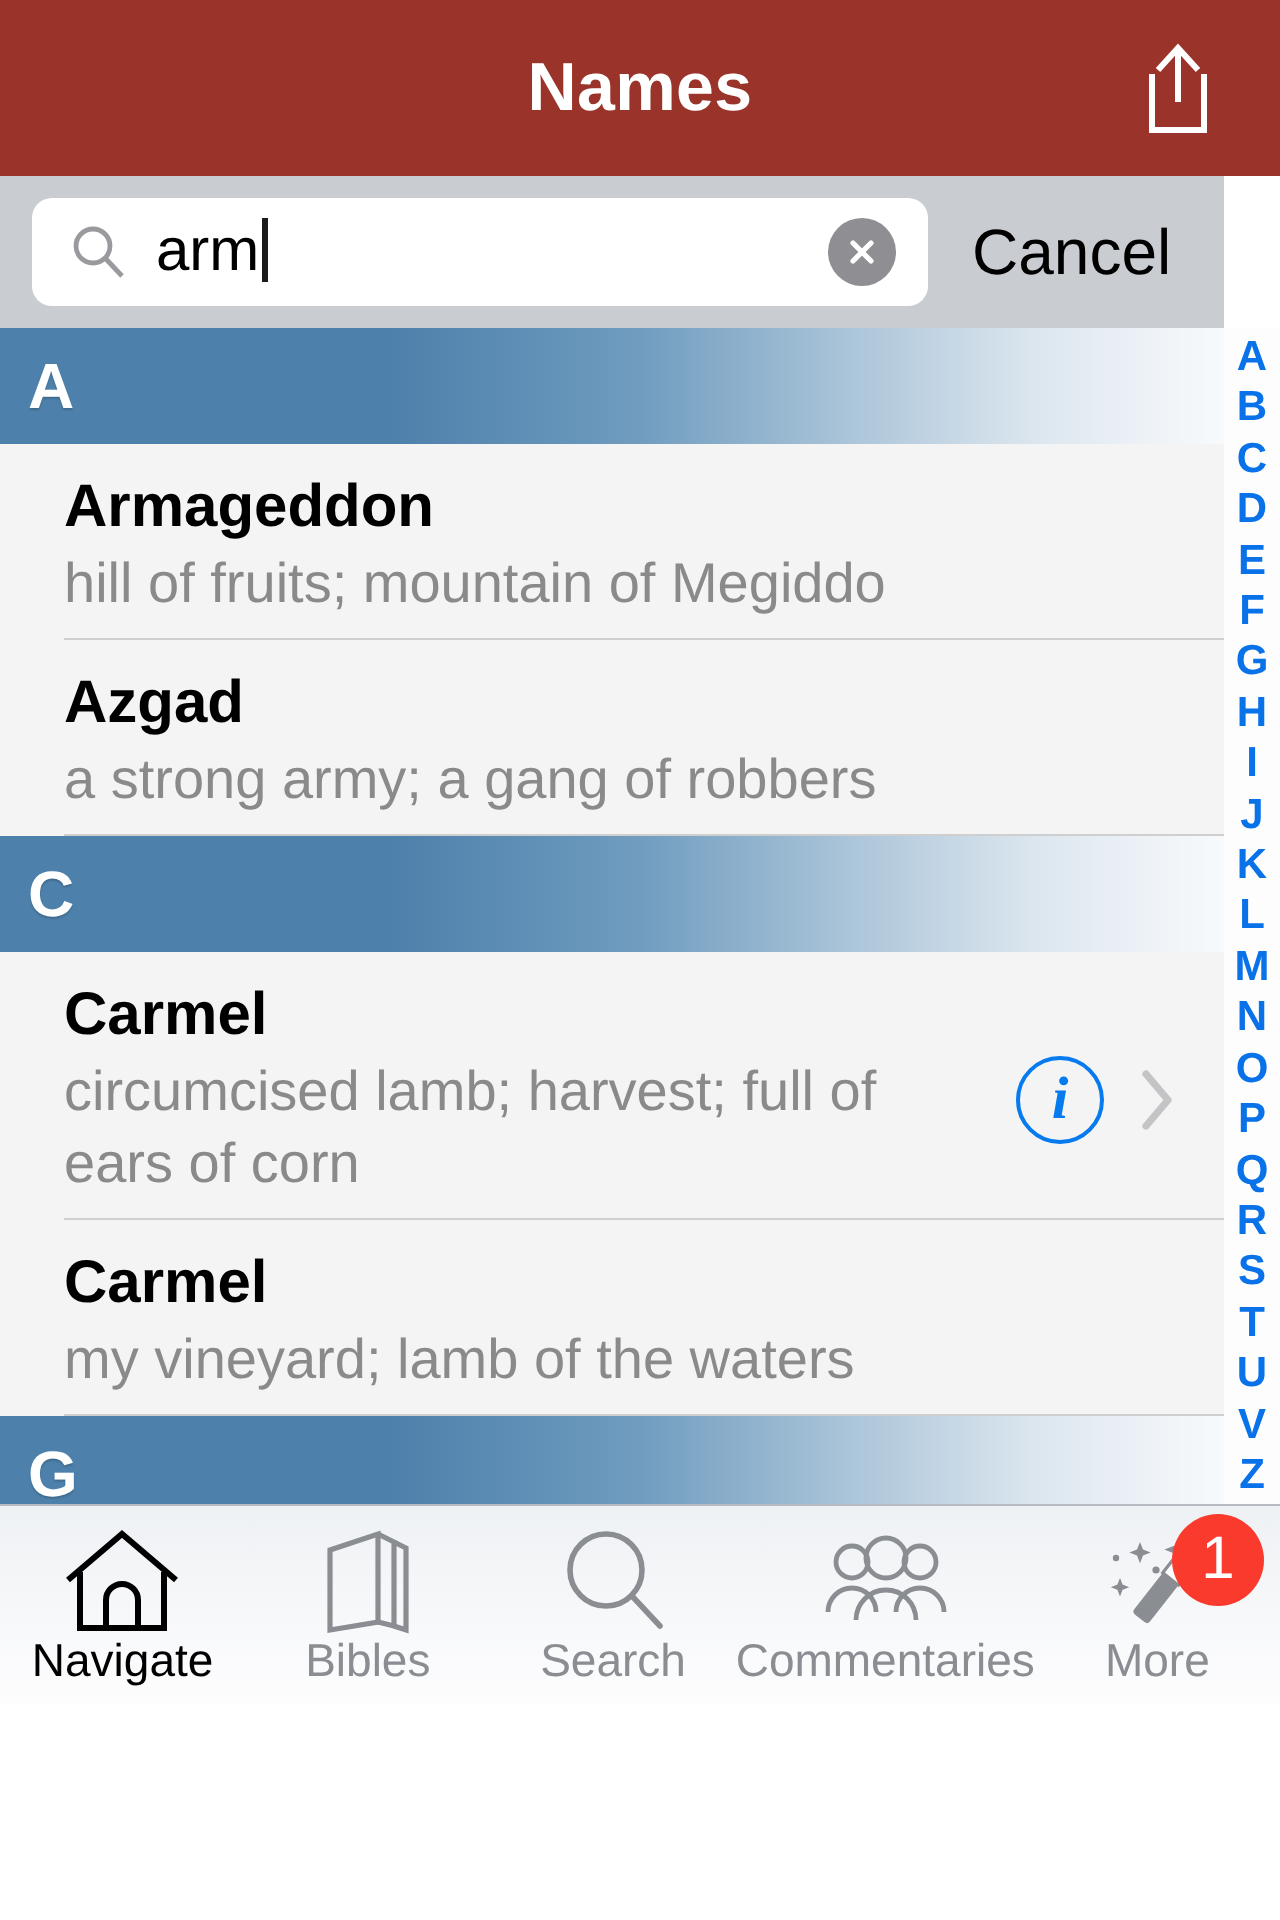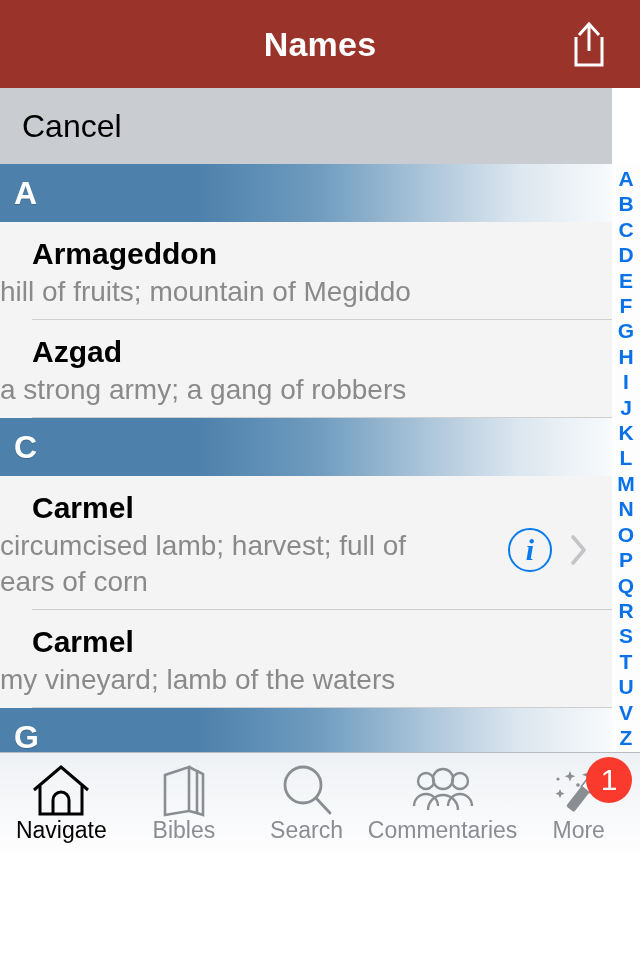--- a/index.html
+++ b/index.html
@@ -64,21 +64,21 @@
   .section-header-letter {
     font-size:32px; font-weight:bold; color:#ffffff; margin-left:14px;
     text-shadow:0 1px 1px rgba(0,0,0,.18);
   }
   .row { position:relative; padding:12px 0 10px 0; }
   .row-title {
     font-size:30px; font-weight:bold; color:#000000; margin-left:32px;
     line-height:40px;
   }
   .row-sub {
-    font-size:28px; color:#8a8a8a; line-height:36px;
+    font-size:28px; color:#8a8a8a; margin-left:32px; line-height:36px;
     max-width:430px;
   }
   .row-sep {
     position:absolute; left:32px; right:0; bottom:0; height:1px; background:#cfcfcf;
   }
   .row-accessory {
     position:absolute; right:22px; top:52px; display:flex; align-items:center;
   }
   .info-circle {
     width:44px; height:44px; border-radius:50%; border:2.5px solid #067aef;
@@ -134,20 +134,35 @@
     <div class="share-btn">
       <svg width="40" height="46" viewBox="0 0 40 46">
         <path d="M7,16 L7,44 L33,44 L33,16" fill="none" stroke="#ffffff" stroke-width="3"></path>
         <line x1="20" y1="4" x2="20" y2="30" stroke="#ffffff" stroke-width="3"></line>
         <polyline points="10,14 20,3 30,14" fill="none" stroke="#ffffff" stroke-width="3"></polyline>
       </svg>
     </div>
   </div>
 
   <div class="searchbar">
+    <div class="search-field">
+      <span class="search-glyph">
+        <svg width="30" height="30" viewBox="0 0 30 30">
+          <circle cx="12.5" cy="12" r="8.5" fill="none" stroke="#9a9a9e" stroke-width="2.4"></circle>
+          <line x1="19" y1="18.5" x2="27" y2="27" stroke="#9a9a9e" stroke-width="2.4"></line>
+        </svg>
+      </span>
+      <span class="search-text"><span>arm</span><span class="caret"></span></span>
+      <span class="clear-btn">
+        <svg width="20" height="20" viewBox="0 0 20 20">
+          <line x1="5.5" y1="5.5" x2="14.5" y2="14.5" stroke="#ffffff" stroke-width="2.6" stroke-linecap="round"></line>
+          <line x1="14.5" y1="5.5" x2="5.5" y2="14.5" stroke="#ffffff" stroke-width="2.6" stroke-linecap="round"></line>
+        </svg>
+      </span>
+    </div>
     <div class="cancel-btn">Cancel</div>
   </div>
 
   <div class="list">
       <div class="section-header">
         <div class="section-header-letter">A</div>
       </div>
       <div class="row">
         <div class="row-title">Armageddon</div>
         <div class="row-sub">hill of fruits; mountain of Megiddo</div>

